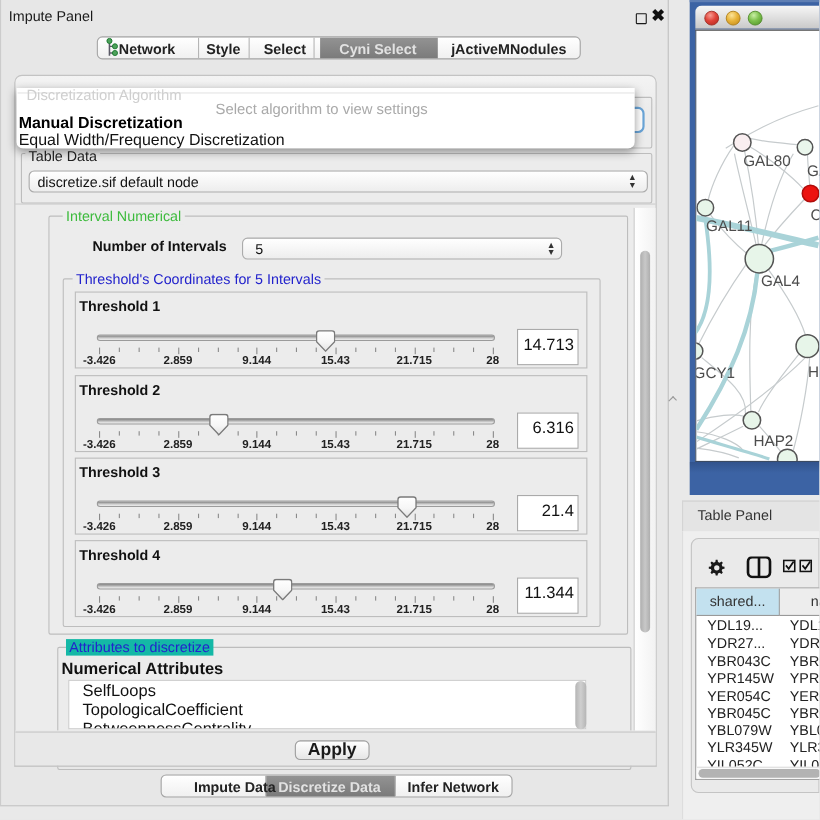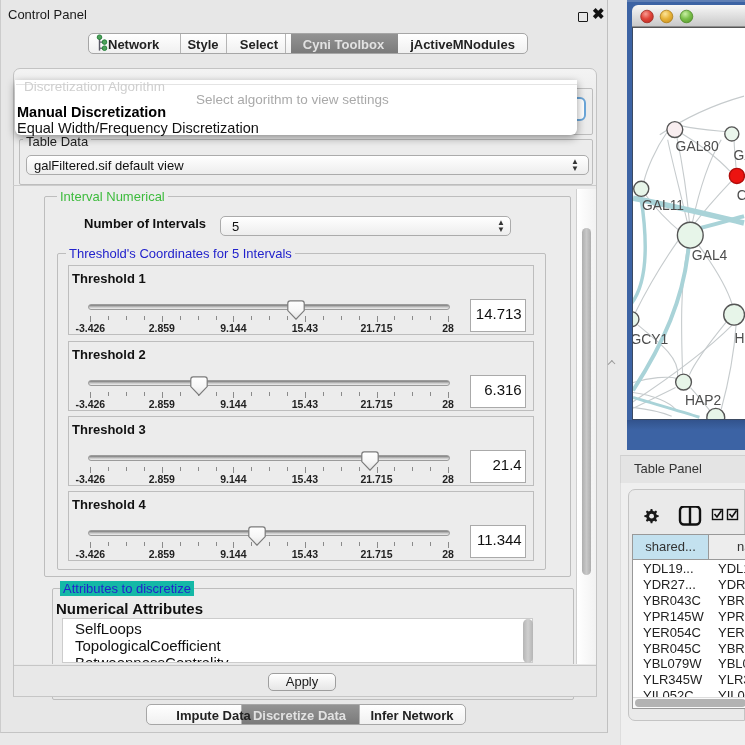--- a/index.html
+++ b/index.html
@@ -4,21 +4,21 @@
 <style>
   html,body{margin:0;padding:0;}
   body{width:745px;height:745px;position:relative;overflow:hidden;
        font-family:"Liberation Sans", sans-serif;background:#e9e9e9;}
   .abs{position:absolute;}
 </style>
 </head>
 <body>
 
 <div class="abs" id="cpwin" style="left:0;top:0;width:608px;height:733px;background:#e7e7e7;border-right:1px solid #c0c0c0;border-bottom:1px solid #c4c4c4;border-left:1px solid #cccccc;box-sizing:border-box;"></div>
-<div class="abs" style="left:8px;top:7px;font-size:13px;color:#1a1a1a;">Control Panel</div>
+<div class="abs" style="left:8px;top:7px;font-size:13px;color:#1a1a1a;">Impute Panel</div>
 
 <div class="abs" style="left:578px;top:12px;width:8px;height:8px;border:1.6px solid #1a1a1a;border-radius:1px;"></div>
 
 <div class="abs" style="left:592px;top:5px;font-size:15px;font-weight:bold;color:#111;">✖</div>
 
 <div class="abs" style="left:88px;top:33px;width:440px;height:21px;background:linear-gradient(#ffffff,#f0f0f0);border:1px solid #a6a6a6;border-radius:5px;box-sizing:border-box;overflow:hidden;">
   <div class="abs" style="left:91px;top:0;width:1px;height:21px;background:#b5b5b5;"></div>
   <div class="abs" style="left:137px;top:0;width:1px;height:21px;background:#b5b5b5;"></div>
   <div class="abs" style="left:196px;top:0;width:1px;height:21px;background:#b5b5b5;"></div>
   <div class="abs" style="left:202px;top:0;width:107px;height:21px;background:linear-gradient(#939393,#787878);"></div>
@@ -27,33 +27,33 @@
   <line x1="4.5" y1="4" x2="4.5" y2="16.6" stroke="#5a5a66" stroke-width="1.4"></line>
   <line x1="4.5" y1="8.1" x2="9" y2="8.1" stroke="#5a5a66" stroke-width="1.2"></line>
   <line x1="4.5" y1="14.2" x2="9" y2="14.2" stroke="#5a5a66" stroke-width="1.2"></line>
   <circle cx="4.5" cy="3.2" r="2.3" fill="#4da25b" stroke="#1f7a33" stroke-width="0.9"></circle>
   <circle cx="9.5" cy="8.1" r="2.3" fill="#4da25b" stroke="#1f7a33" stroke-width="0.9"></circle>
   <circle cx="9.5" cy="14.2" r="2.3" fill="#4da25b" stroke="#1f7a33" stroke-width="0.9"></circle>
 </svg>
 <div class="abs" style="left:108px;top:37px;font-size:13px;font-weight:bold;color:#222;">Network</div>
 <div class="abs" style="left:180px;top:37px;width:46px;text-align:center;font-size:13px;font-weight:bold;color:#222;">Style</div>
 <div class="abs" style="left:226px;top:37px;width:66px;text-align:center;font-size:13px;font-weight:bold;color:#222;">Select</div>
-<div class="abs" style="left:290px;top:37px;width:107px;text-align:center;font-size:13px;font-weight:bold;color:#e2e2e2;">Cyni Toolbox</div>
+<div class="abs" style="left:290px;top:37px;width:107px;text-align:center;font-size:13px;font-weight:bold;color:#e2e2e2;">Cyni Select</div>
 <div class="abs" style="left:397px;top:37px;width:131px;text-align:center;font-size:13px;font-weight:bold;color:#222;">jActiveMNodules</div>
 
 <div class="abs" style="left:13px;top:68px;width:584px;height:629px;background:linear-gradient(#f3f3f3,#ececec 30px);border:1px solid #c3c3c3;border-radius:7px 7px 0 0;box-sizing:border-box;"></div>
 
 <div class="abs" style="left:19px;top:88px;width:572px;height:45px;border:1px solid #bdbdbd;border-radius:2px;"></div>
 
 <div class="abs" style="left:540px;top:97px;width:46px;height:24px;background:#fff;border:2.5px solid #6aa5d8;border-radius:6px;box-sizing:border-box;"></div>
 
 <div class="abs" style="left:19px;top:139px;width:572px;height:44px;border:1px solid #bdbdbd;border-radius:2px;"></div>
 <div class="abs" style="left:23px;top:134px;background:#ececec;padding:0 3px;font-size:13px;color:#222;">Table Data</div>
 <div class="abs" style="left:26px;top:155px;width:563px;height:20px;background:linear-gradient(#ffffff,#ededed);border:1px solid #ababab;border-radius:5px;box-sizing:border-box;"></div>
-<div class="abs" style="left:34px;top:158px;font-size:13px;color:#111;">galFiltered.sif default view</div>
+<div class="abs" style="left:34px;top:158px;font-size:13px;color:#111;">discretize.sif default node</div>
 <div class="abs" style="left:571px;top:158px;font-size:8px;color:#333;line-height:7px;">▲<br>▼</div>
 
 <div class="abs" style="left:576px;top:189px;width:20px;height:476px;background:linear-gradient(90deg,#ffffff, #f2f2f2);border-left:1px solid #cfcfcf;box-sizing:border-box;"></div>
 <div class="abs" style="left:582px;top:228px;width:9px;height:347px;background:linear-gradient(90deg,#aeaeae,#c8c8c8 50%,#aeaeae);border-radius:5px;"></div>
 
 <div class="abs" style="left:13px;top:185px;width:583px;height:1px;background:#cccccc;"></div>
 
 <div class="abs" style="left:44px;top:196px;width:525px;height:379px;border:1px solid #bdbdbd;border-radius:2px;"></div>
 <div class="abs" style="left:57px;top:189px;background:#ececec;padding:0 3px;font-size:13px;color:#3dbb3d;">Interval Numerical</div>
 
@@ -240,21 +240,21 @@
 <div class="abs" style="left:60px;top:581px;background:#14b8a6;padding:0 3px;font-size:13px;color:#2222cc;">Attributes to discretize</div>
 <div class="abs" style="left:56px;top:600px;font-size:15px;font-weight:bold;color:#111;">Numerical Attributes</div>
 <div class="abs" style="left:62px;top:618px;width:471px;height:45px;background:#ffffff;border:1px solid #cccccc;box-sizing:border-box;overflow:hidden;">
   <div style="padding:1px 0 0 12px;font-size:15px;color:#111;line-height:17px;">SelfLoops<br>TopologicalCoefficient<br>BetweennessCentrality</div>
 </div>
 <div class="abs" style="left:523px;top:619px;width:10px;height:44px;background:linear-gradient(90deg,#b5b5b5,#cfcfcf 50%,#b5b5b5);border-radius:5px;"></div>
 
 <div class="abs" style="left:14px;top:664px;width:582px;height:32px;background:#e8e8e8;"></div>
 <div class="abs" style="left:14px;top:665px;width:582px;height:1px;background:#c6c6c6;"></div>
 
-<div class="abs" style="left:268px;top:673px;width:68px;height:18px;background:linear-gradient(#ffffff,#e6e6e6);border:1px solid #9e9e9e;border-radius:5px;box-sizing:border-box;text-align:center;font-size:13px;font-weight:400;color:#1a1a1a;line-height:16px;">Apply</div>
+<div class="abs" style="left:268px;top:673px;width:68px;height:18px;background:linear-gradient(#ffffff,#e6e6e6);border:1px solid #9e9e9e;border-radius:5px;box-sizing:border-box;text-align:center;font-size:16px;font-weight:700;color:#1a1a1a;line-height:16px;">Apply</div>
 <div class="abs" style="left:13px;top:696px;width:584px;height:1px;background:#c6c6c6;"></div>
 
 <div class="abs" style="left:146px;top:704px;width:320px;height:21px;background:linear-gradient(#ffffff,#f0f0f0);border:1px solid #a6a6a6;border-radius:5px;box-sizing:border-box;overflow:hidden;">
   <div class="abs" style="left:94px;top:0;width:1px;height:21px;background:#b5b5b5;"></div>
   <div class="abs" style="left:95px;top:0;width:117px;height:21px;background:linear-gradient(#939393,#787878);"></div>
   <div class="abs" style="left:212px;top:0;width:1px;height:21px;background:#b5b5b5;"></div>
 </div>
 <div class="abs" style="left:146px;top:708px;width:95px;text-align:center;font-size:13px;font-weight:bold;color:#222;padding-left:20px;">Impute Data</div>
 <div class="abs" style="left:241px;top:708px;width:117px;text-align:center;font-size:13px;font-weight:bold;color:#e2e2e2;">Discretize Data</div>
 <div class="abs" style="left:358px;top:708px;width:108px;text-align:center;font-size:13px;font-weight:bold;color:#222;">Infer Network</div>

